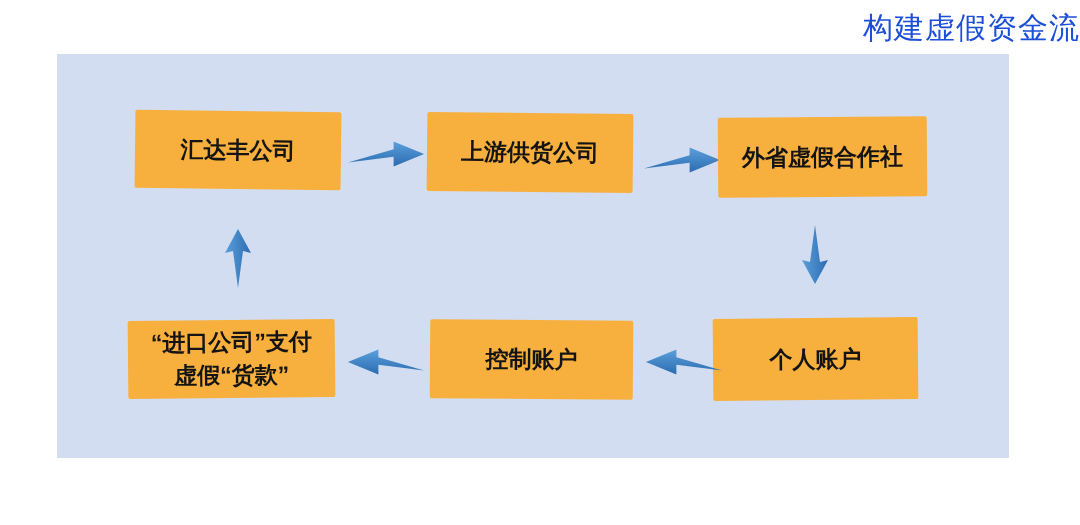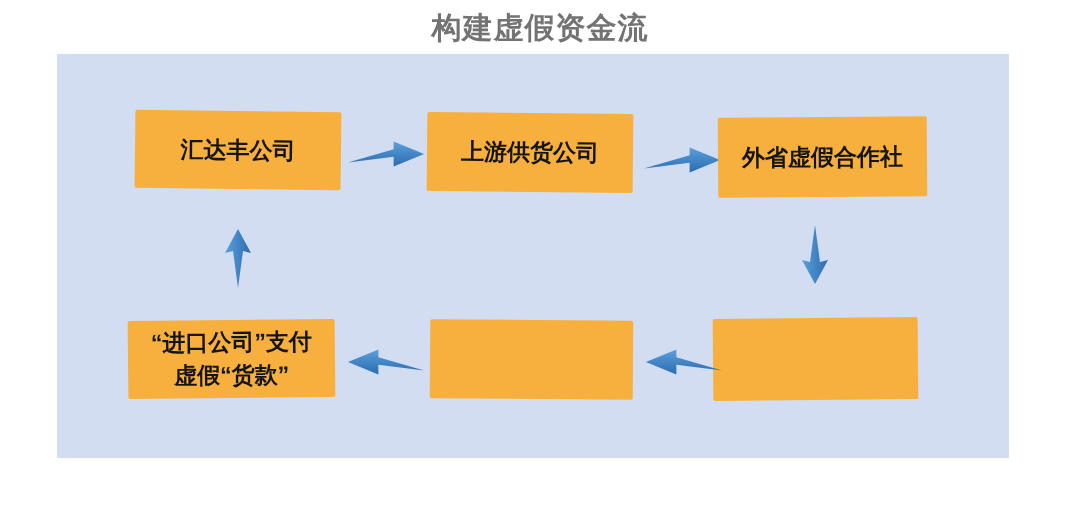--- a/index.html
+++ b/index.html
@@ -14,24 +14,24 @@
   html,body{background:var(--page-bg);}
   .page{
     position:relative;
     width:1080px;height:525px;
     background:var(--page-bg);
     overflow:hidden;
     font-family:"Liberation Sans","DejaVu Sans",sans-serif;
   }
   .title{
     position:absolute;left:0;right:0;top:8px;
-    text-align:center;
-    font-size:30px;font-weight:700;
+    text-align:right;
+    font-size:30px;font-weight:400;
     letter-spacing:1px;
-    color:#737373;
+    color:#1d4ed8;
   }
   .panel{
     position:absolute;
     left:57px;top:54px;
     width:952px;height:404px;
     background:var(--panel-bg);
   }
   .node{
     position:absolute;
     background:var(--node-bg);
@@ -100,27 +100,29 @@
 
   <div class="node n3">
     <span class="line">外省虚假合作社</span>
   </div>
 
   <svg class="arrow a3" viewBox="0 0 40 62">
     <polygon points="20,1 25,38 33,36 20,60 7,36 15,38" fill="url(#gradV)"></polygon>
   </svg>
 
   <div class="node n6">
+    <span class="line">个人账户</span>
   </div>
 
   <svg class="arrow a4" viewBox="0 0 84 44">
     <polygon points="2,31 50,17 50,9 82,22 50,35 50,25" fill="url(#gradH)"></polygon>
   </svg>
 
   <div class="node n5">
+    <span class="line">控制账户</span>
   </div>
 
   <svg class="arrow a5" viewBox="0 0 84 44">
     <polygon points="2,31 50,17 50,9 82,22 50,35 50,25" fill="url(#gradH)"></polygon>
   </svg>
 
   <div class="node n4">
     <span class="line">“进口公司”支付</span>
     <span class="line">虚假“货款”</span>
   </div>

